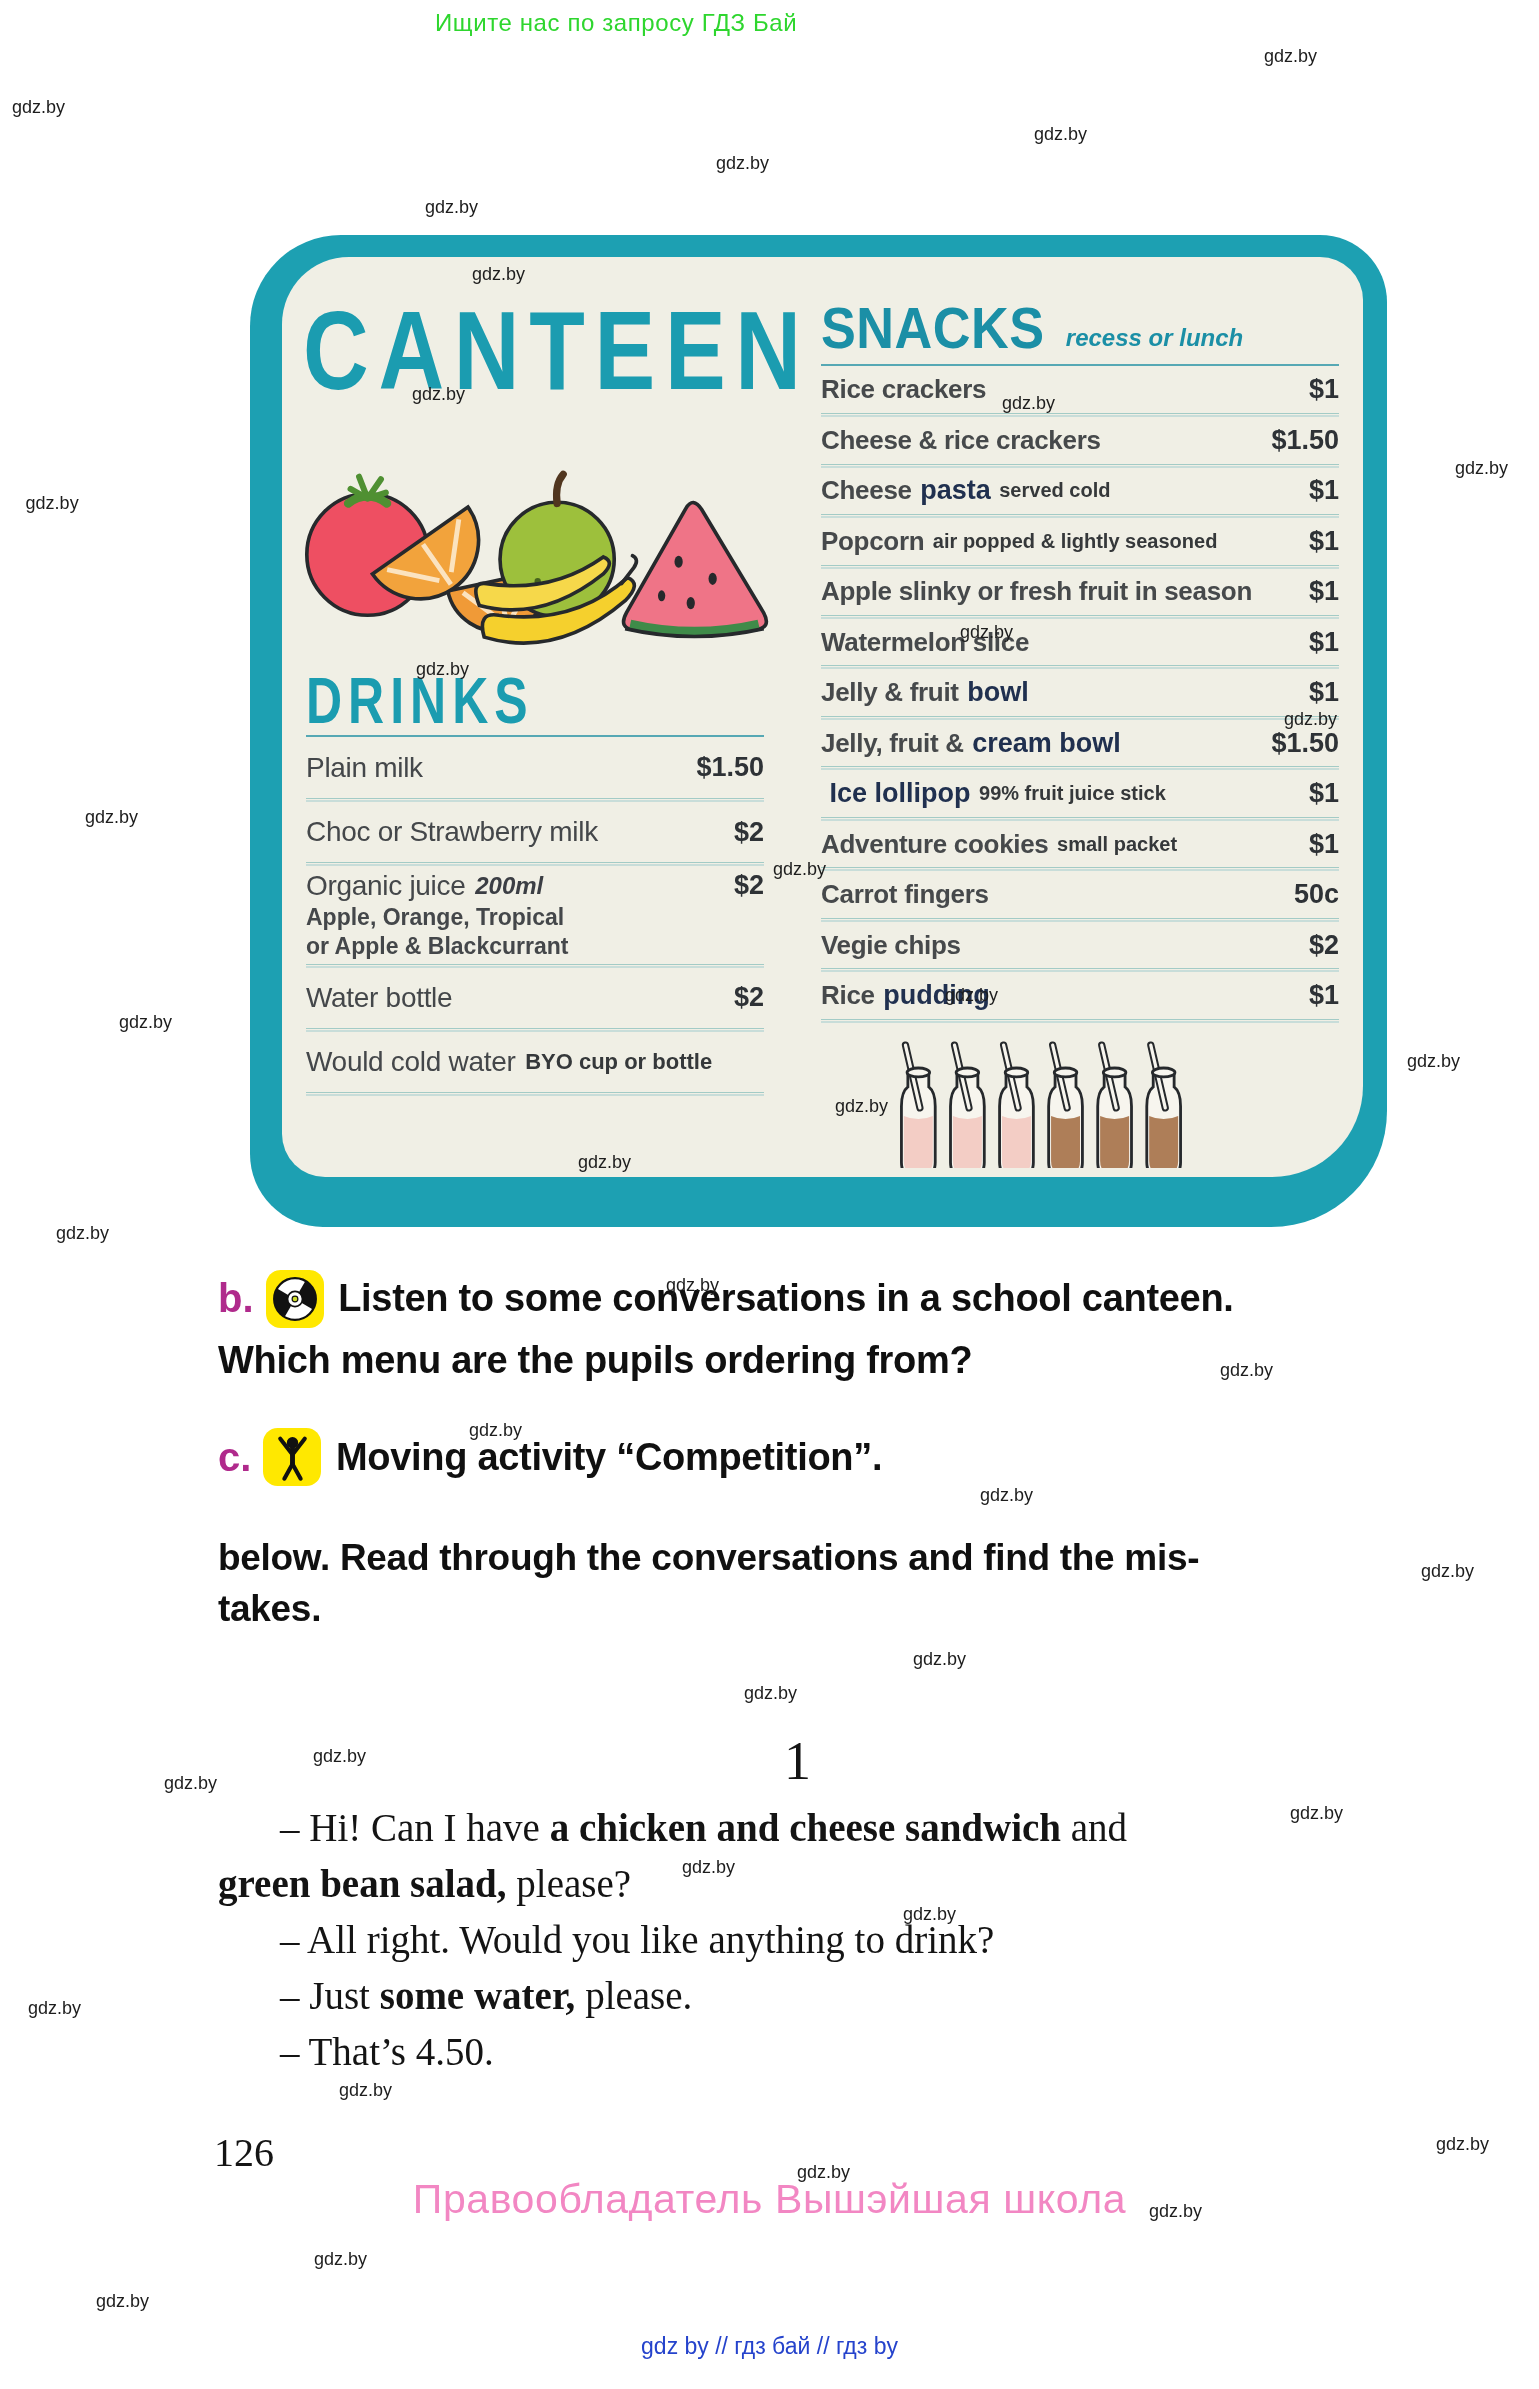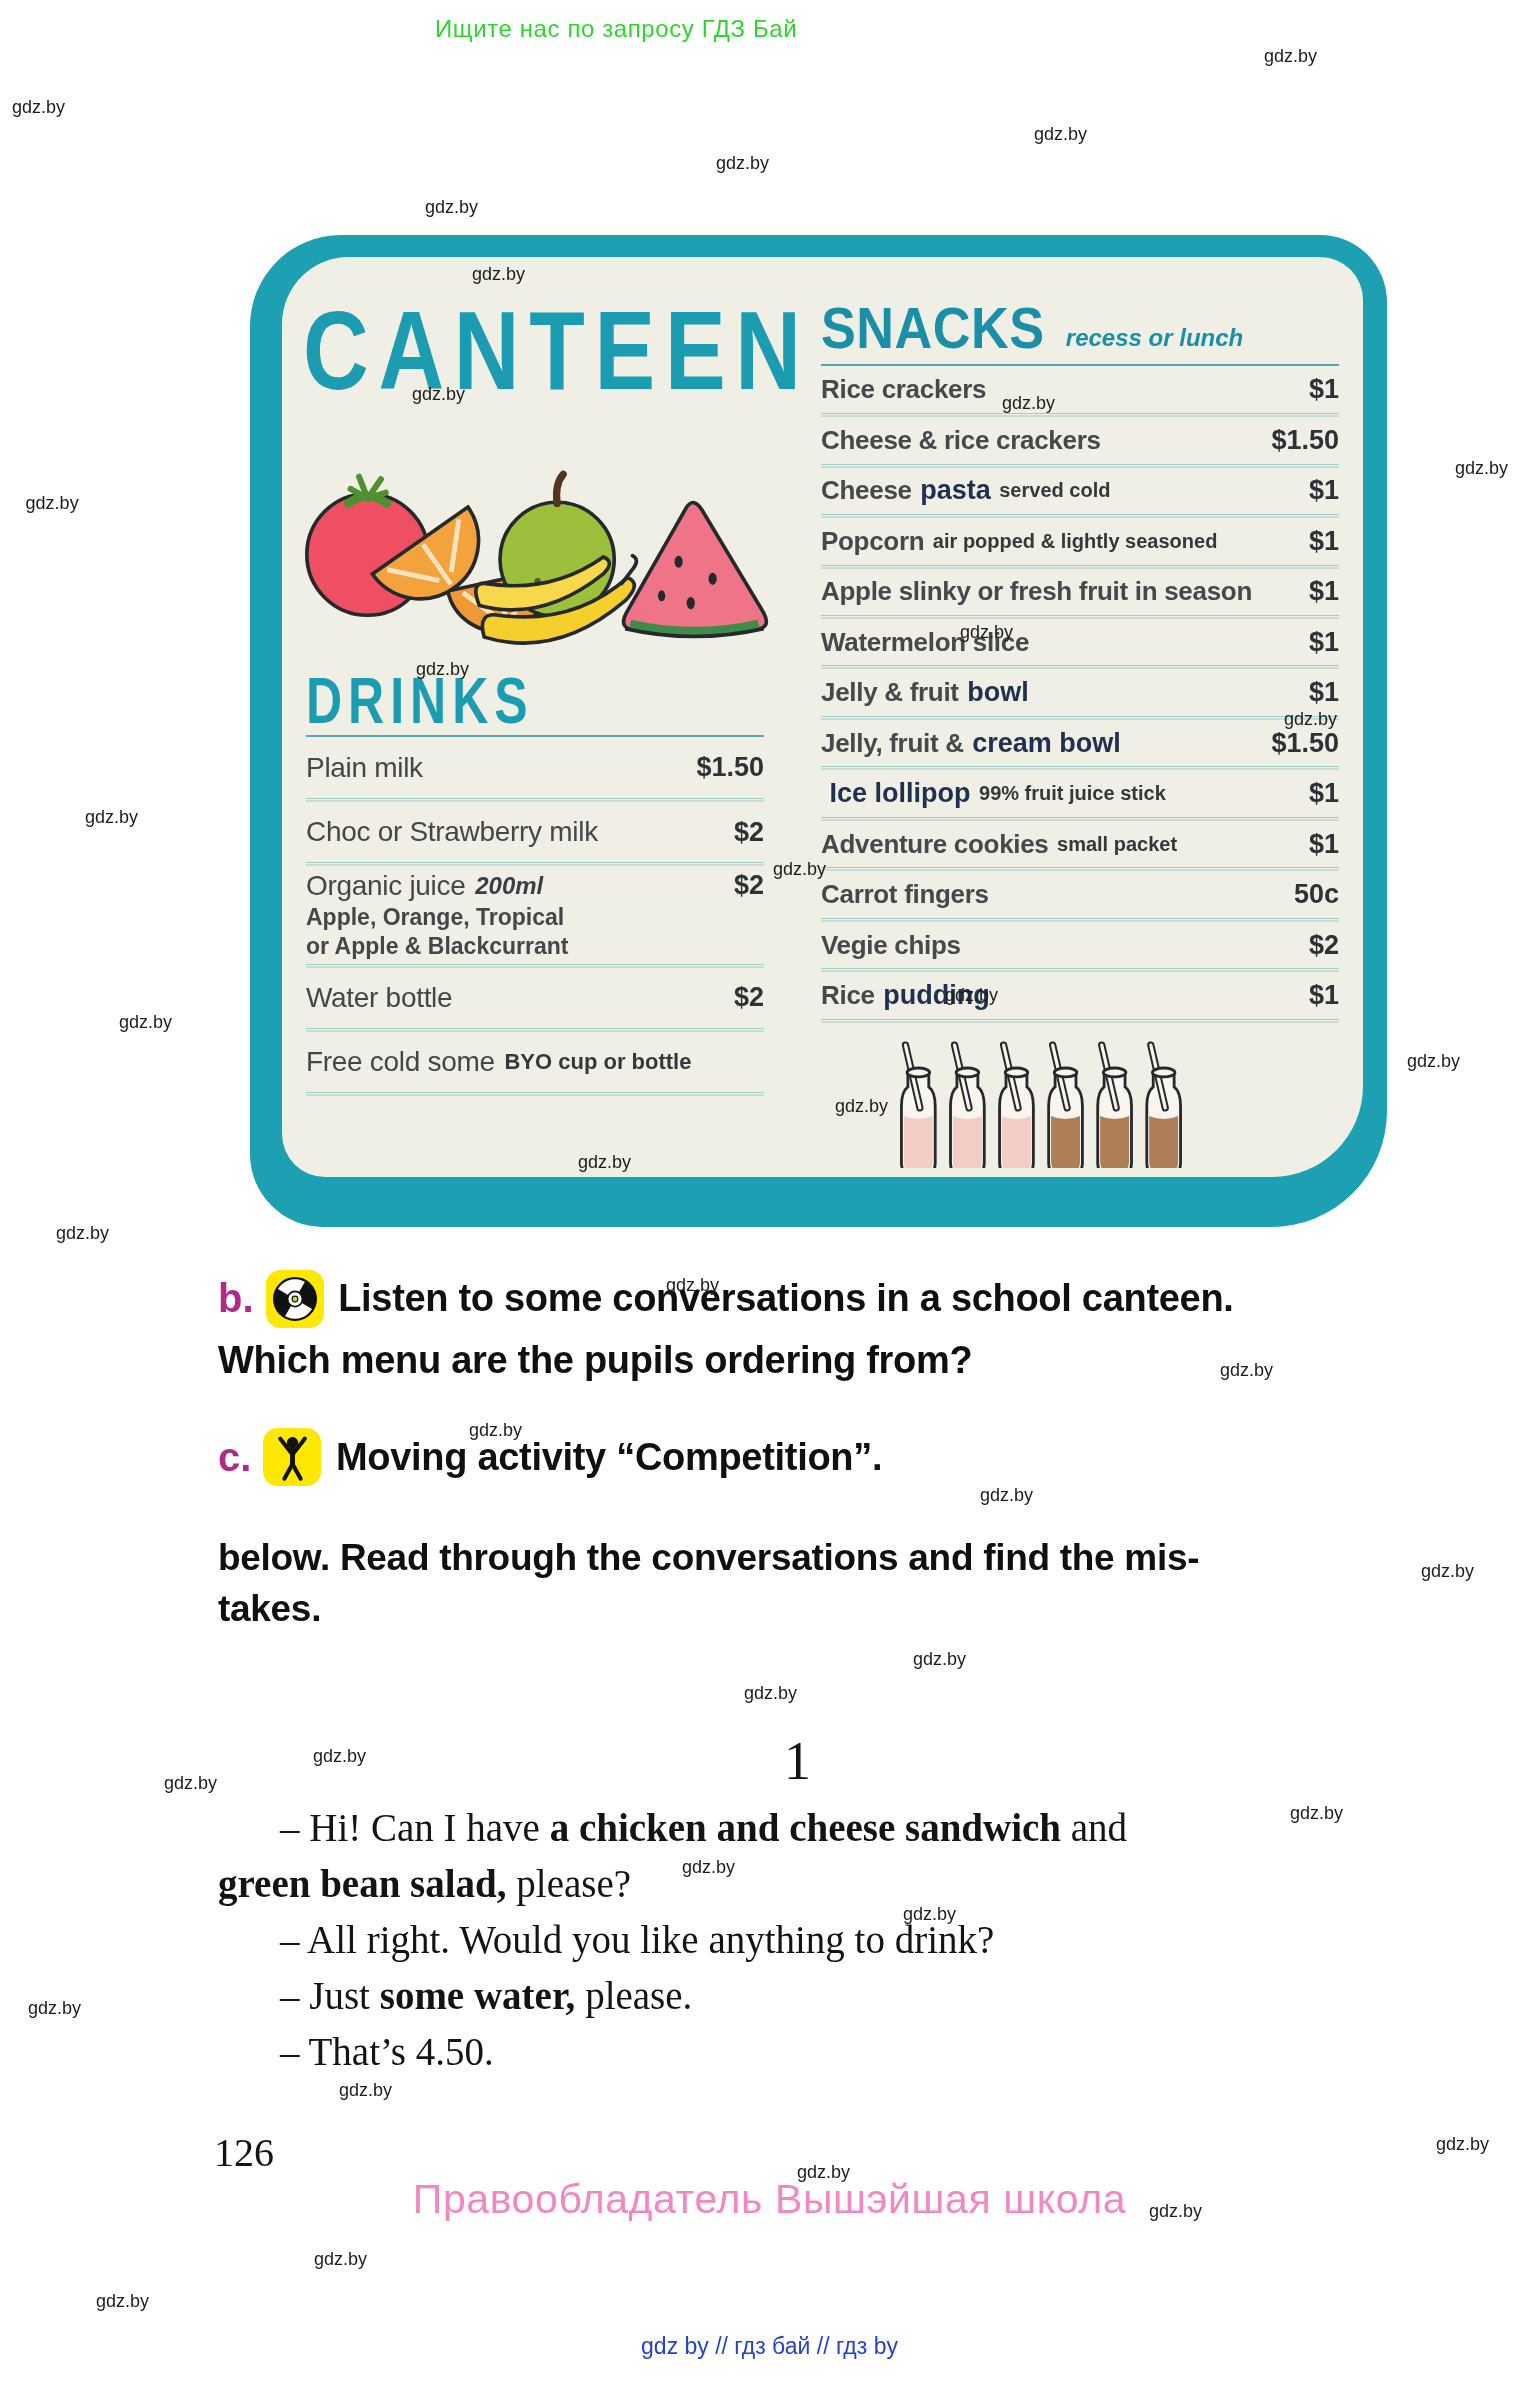--- a/index.html
+++ b/index.html
@@ -4,21 +4,21 @@
 <style>
   html,body{margin:0;padding:0;background:#ffffff;}
   .page{position:relative;width:1539px;height:2389px;background:#ffffff;
         font-family:"Liberation Sans",sans-serif;overflow:hidden;}
 
   
   #wm-layer{position:absolute;left:0;top:0;width:100%;height:100%;z-index:60;pointer-events:none;}
   .wm{position:absolute;font-size:18px;color:#1d1d1d;font-family:"Liberation Sans",sans-serif;}
 
   
-  .top-note{position:absolute;left:435px;top:15px;font-size:24px;color:#2ed62e;letter-spacing:0.6px;}
+  .top-note{position:absolute;left:435px;top:9px;font-size:24px;color:#2ed62e;letter-spacing:0.6px;}
   .page-number{position:absolute;left:214px;top:2129px;font-family:"Liberation Serif",serif;
                font-size:40px;color:#141414;text-align:center;}
   .publisher{position:absolute;left:0;top:2176px;width:1539px;text-align:center;
              font-size:41px;color:#f287c3;letter-spacing:0.6px;}
   .footer-links{position:absolute;left:0;top:2333px;width:1539px;text-align:center;
                 font-size:23px;color:#2543cc;}
 
   
   .menu-card{position:absolute;left:250px;top:235px;width:1137px;height:992px;
              background:#1da0b2;border-radius:91px 67px 116px 73px;z-index:1;}
@@ -179,21 +179,21 @@
             <span class="dname">Water bottle</span>
 
             <span class="dprice">$2</span>
           </div>
 
         </div>
         <div class="sep"></div>
 
         <div class="drow">
           <div class="dline">
-            <span class="dname">Free cold some</span>
+            <span class="dname">Would cold water</span>
             <span class="dnote">BYO cup or bottle</span>
 
           </div>
 
         </div>
         <div class="sep"></div>
       </div>
 
       <div class="snacks-col">
         <div class="snacks-head">

